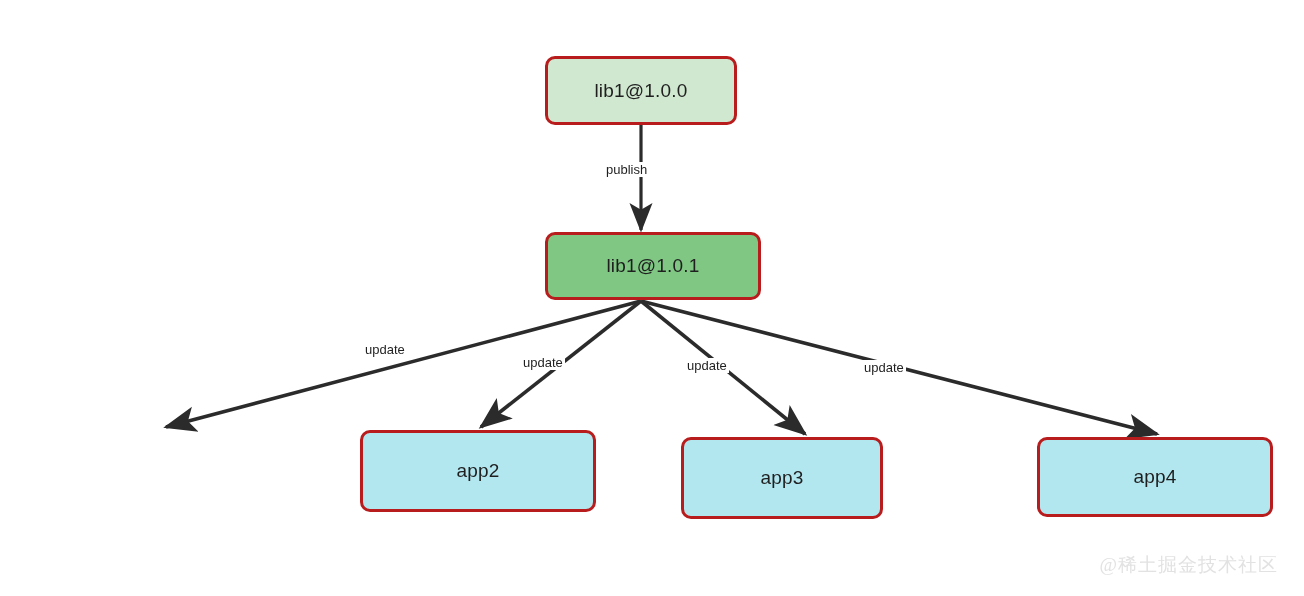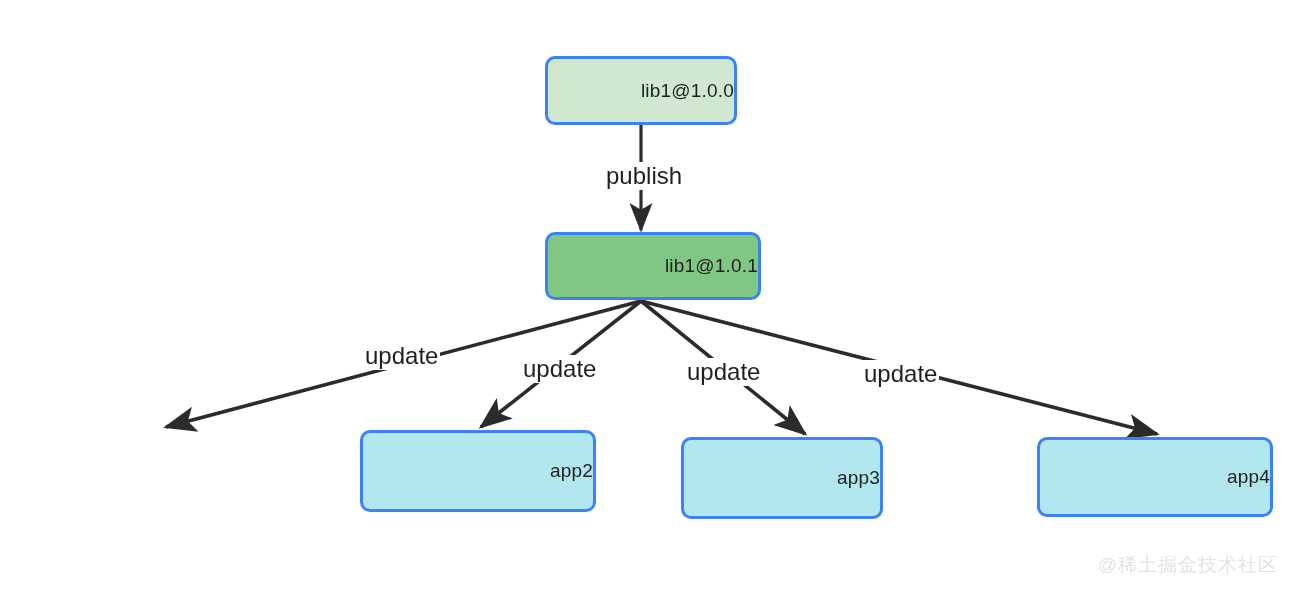--- a/index.html
+++ b/index.html
@@ -22,53 +22,53 @@
     position: absolute;
     left: 0;
     top: 0;
     width: 1304px;
     height: 596px;
     pointer-events: none;
   }
   .node {
     position: absolute;
     box-sizing: border-box;
-    border: 3px solid #3b82f6;
+    border: 3px solid #b91c1c;
     border-radius: 10px;
     display: flex;
     align-items: center;
-    justify-content: flex-end;
+    justify-content: center;
     color: #1f1f1f;
     font-size: 19px;
     letter-spacing: 0.2px;
     z-index: 2;
   }
   .node-lib-old { background: #d0e8d0; }
   .node-lib-new { background: #7fc783; }
   .node-app    { background: #b2e7f0; }
 
   .edge-label {
     position: absolute;
     color: #1f1f1f;
-    font-size: 24px;
+    font-size: 13px;
     white-space: nowrap;
     background: #ffffff;
     padding: 0 2px;
     z-index: 3;
   }
   .watermark {
     position: absolute;
     right: 26px;
     bottom: 18px;
     color: #e2e2e2;
     font-size: 19px;
     letter-spacing: 1px;
     white-space: nowrap;
     z-index: 1;
-    font-family: Liberation Sans, sans-serif;
+    font-family: Liberation Serif, serif;
     margin-top: 37px;
   }
 </style>
 </head>
 <body>
 
 <div id="canvas">
 
   <svg id="edges" viewBox="0 0 1304 596" xmlns="http://www.w3.org/2000/svg">
     <defs>

